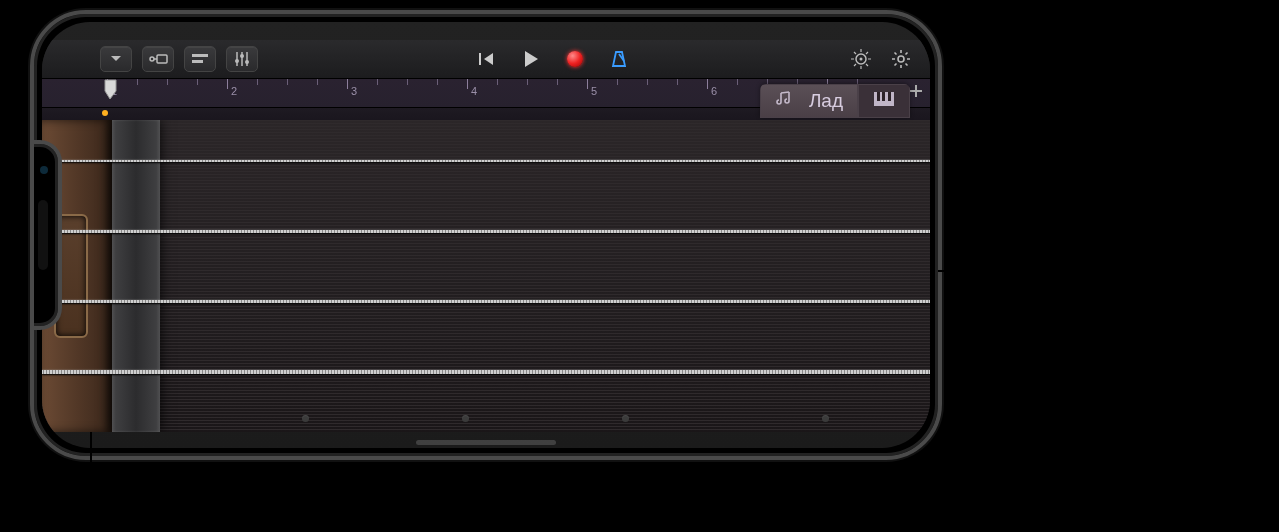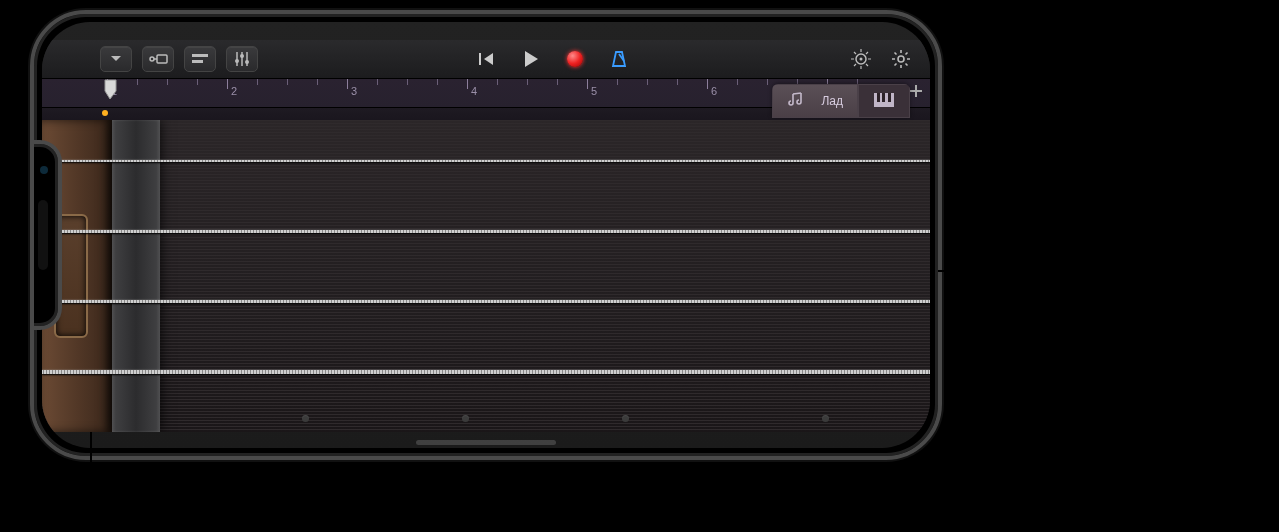--- a/index.html
+++ b/index.html
@@ -140,21 +140,21 @@
     height:34px;
     display:flex;
     z-index:8;
     border-radius:6px 6px 0 0;
     overflow:hidden;
     box-shadow:0 -1px 4px rgba(0,0,0,.4);
   }
   .tab{
     display:flex; align-items:center; gap:16px;
     padding:0 14px;
-    font-size:12px;
+    font-size:19px;
     background:#3a3038;
     border:1px solid #4a4048;
     color:#d8cde0;
   }
   .tab.active{
     background:linear-gradient(#5a4f56,#4a3f46);
   }
   .tab .tab-icon{ opacity:.85; }
 
   

